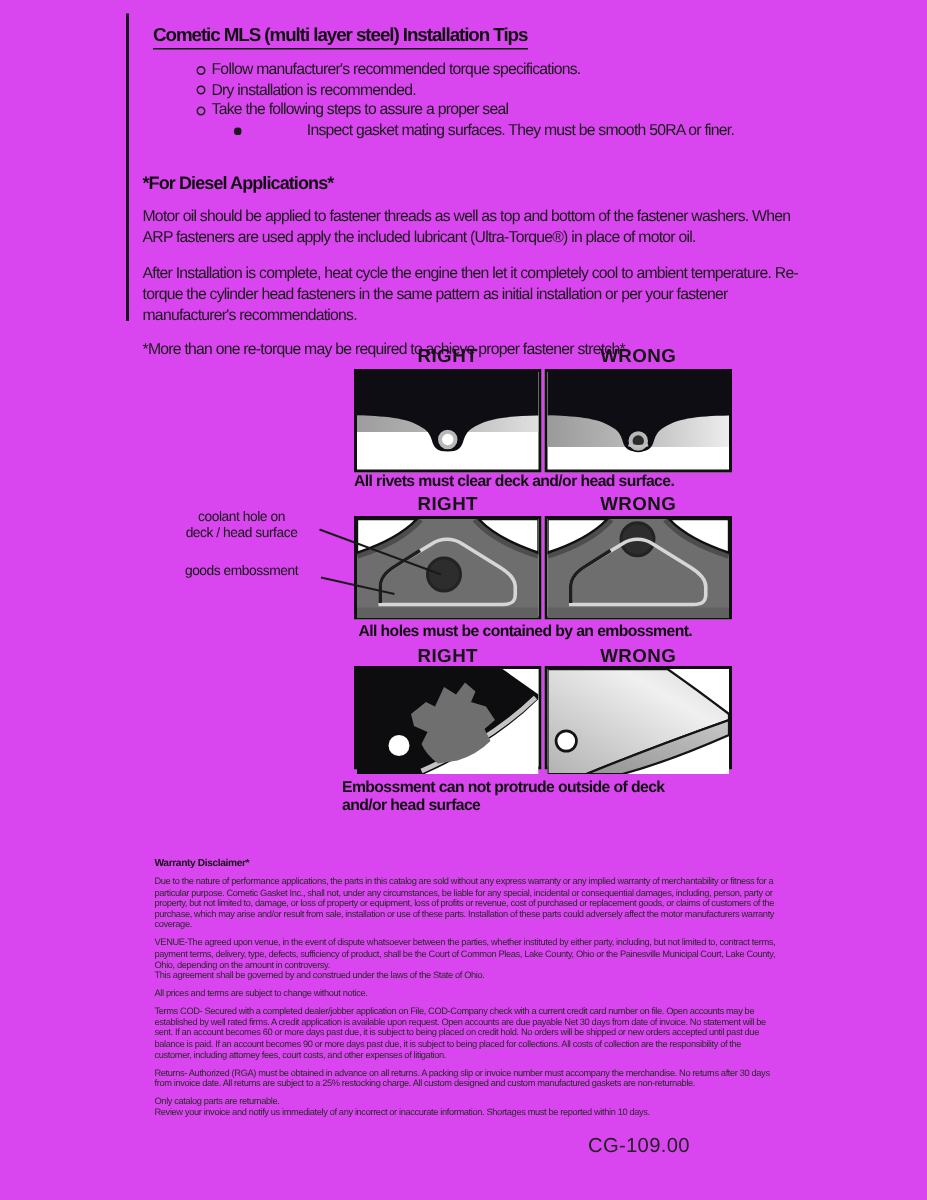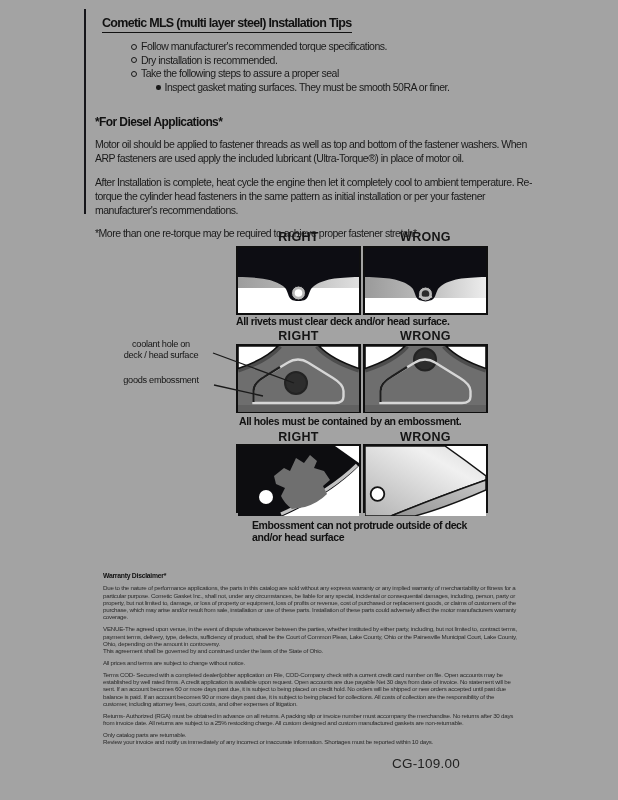--- a/index.html
+++ b/index.html
@@ -1,28 +1,28 @@
 <!DOCTYPE html>
 <html><head>
 <meta charset="utf-8">
 <style>
   html,body{margin:0;padding:0;background:#e8e8e8;}
   .page{
-    position:relative;width:618px;height:800px;background:#a3a3a3;
+    position:relative;width:618px;height:800px;background:#d946ef;
     font-family:"Liberation Sans", sans-serif;color:#1a1a1a;overflow:hidden;
   }
   .abs{position:absolute;}
   .vrule{position:absolute;left:84px;top:9px;width:2px;height:205px;background:#15151a;}
   .title{
     left:102px;top:16px;font-size:12.5px;font-weight:bold;letter-spacing:-0.7px;
     border-bottom:1.5px solid #111;padding-bottom:2px;white-space:nowrap;color:#111;
   }
   .bullets{left:87px;top:40px;font-size:10.5px;letter-spacing:-0.5px;line-height:13.6px;white-space:nowrap;padding-left:44px;}
   .brow{display:flex;align-items:center;}
-  .brow.sub{margin-left:25px;}
+  .brow.sub{margin-left:25px;gap:40px;}
   .b-o{width:4px;height:4px;border:1px solid #1a1a1a;border-radius:50%;margin-right:4px;flex:0 0 auto;}
   .b-f{width:4.5px;height:4.5px;background:#1a1a1a;border-radius:50%;margin-right:4px;flex:0 0 auto;}
   .diesel{left:95px;top:116px;width:452px;font-size:10.5px;letter-spacing:-0.5px;line-height:13.9px;}
   .diesel h2{font-size:12px;letter-spacing:-0.6px;margin:0 0 8px 0;font-weight:bold;color:#111;}
   .diesel p{margin:0 0 10px 0;}
   .dlabel{font-size:12.5px;font-weight:600;letter-spacing:0.3px;color:#151515;text-align:center;width:125px;}
   .dbox{width:121px;height:65px;border:2px solid #0f0f0f;background:#fff;}
   .dbox svg{display:block;}
   .dcap{font-size:10.5px;font-weight:bold;letter-spacing:-0.4px;color:#111;white-space:nowrap;line-height:11.5px;}
   .anno{font-size:9.2px;letter-spacing:-0.3px;color:#151515;width:102px;text-align:center;line-height:10.5px;white-space:nowrap;}
@@ -170,21 +170,21 @@
           <stop offset="0" stop-color="#939393"></stop>
             <stop offset="1" stop-color="#c8c8c8"></stop>
         </linearGradient>
       </defs>
       <rect width="121" height="70" fill="#ffffff"></rect>
       <path d="M0,0 L80,0 Q100,14 121,30 L121,34 Q70,52 26,70 L0,70 Z" fill="url(#g3m)" stroke="#141414" stroke-width="1.5"></path>
       <path d="M26,70 Q70,52 121,34 L121,44 Q80,62 50,70 Z" fill="url(#g3e)" stroke="#141414" stroke-width="1.5"></path>
       <circle cx="12.5" cy="48" r="6.8" fill="#ffffff" stroke="#141414" stroke-width="1.8"></circle>
     </svg>
   </div>
-  <div class="abs dcap" style="left:252px;top:520px;">
+  <div class="abs dcap" style="left:228px;top:520px;">
     <div>Embossment can not protrude outside of deck</div>
     <div>and/or head surface</div>
   </div>
 
   <div class="abs disc">
     <div class="h">Warranty Disclaimer*</div>
     <div class="p">Due to the nature of performance applications, the parts in this catalog are sold without any express warranty or any implied warranty of merchantability or fitness for a particular purpose.  Cometic Gasket Inc., shall not, under any circumstances, be liable for any special, incidental or consequential damages, including, person, party or property, but not limited to, damage, or loss of property or equipment, loss of profits or revenue, cost of purchased or replacement goods, or claims of customers of the purchase, which may arise and/or result from sale, installation or use of these parts.  Installation of these parts could adversely affect the motor manufacturers warranty coverage.</div>
     <div class="p0">VENUE-The agreed upon venue, in the event of dispute whatsoever between the parties, whether instituted by either party, including, but not limited to, contract terms, payment terms, delivery, type, defects, sufficiency of product, shall be the Court of Common Pleas, Lake County, Ohio or the Painesville Municipal Court, Lake County, Ohio, depending on the amount in controversy.</div>
     <div class="p">This agreement shall be governed by and construed under the laws of the State of Ohio.</div>
     <div class="p">All prices and terms are subject to change without notice.</div>

